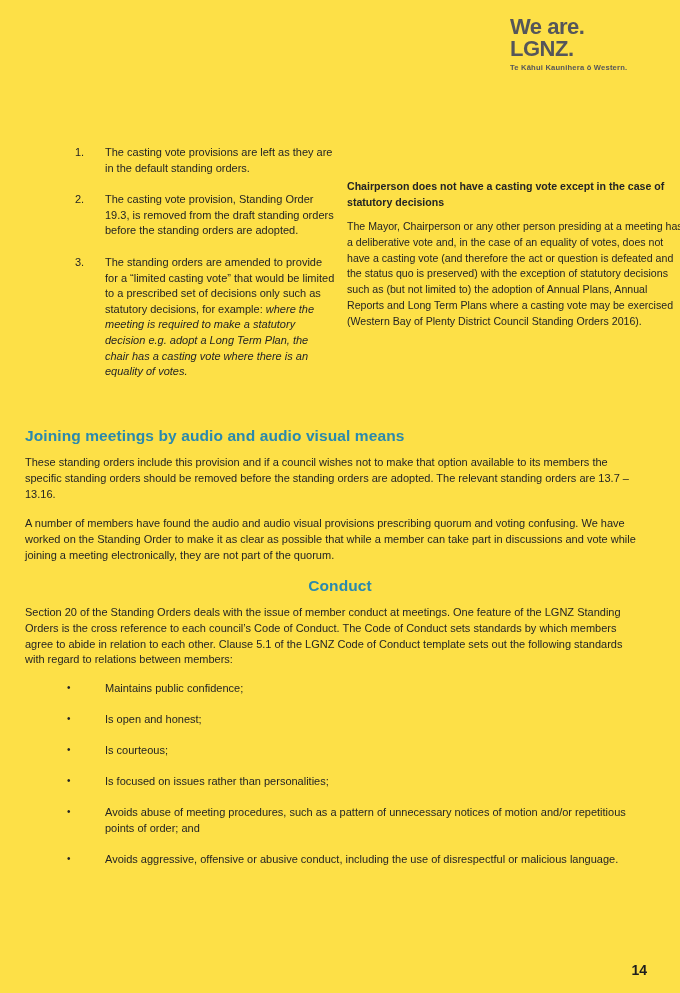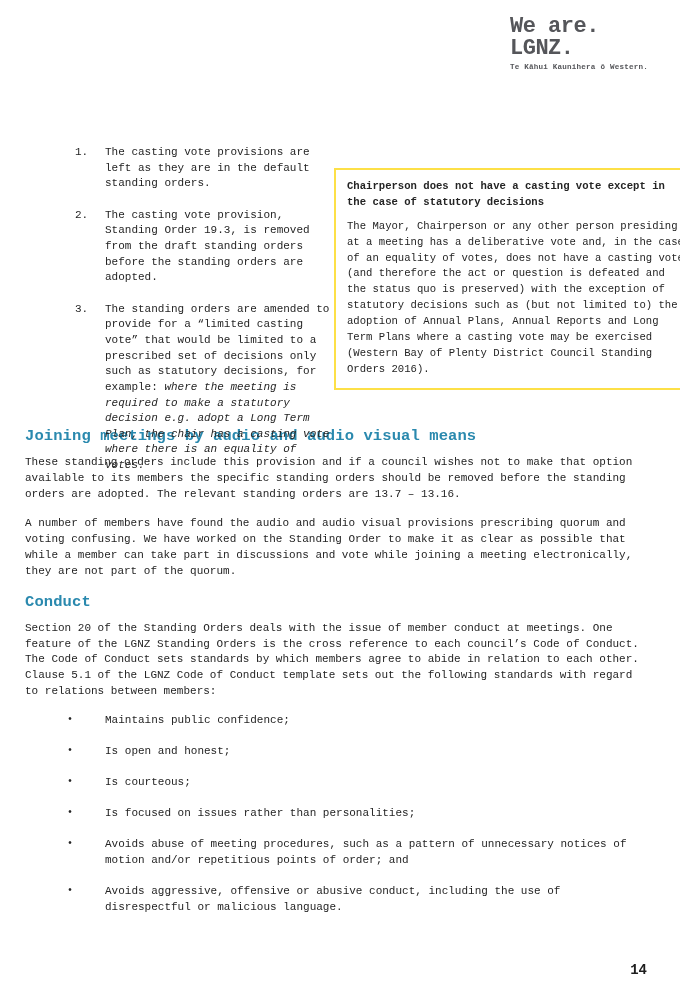--- a/index.html
+++ b/index.html
@@ -1,22 +1,22 @@
 <!DOCTYPE html>
 <html><head>
 <meta charset="utf-8">
 <style>
   * { box-sizing: border-box; }
   html, body { margin: 0; padding: 0; background: #6e6e6e; }
   .page {
     position: relative;
     width: 680px;
     height: 993px;
-    background: #ffffff;
-    font-family: Liberation Mono, monospace;
+    background: #fde047;
+    font-family: Liberation Sans, sans-serif;
     color: #242424;
     overflow: hidden;
   }
   
   .logo {
     position: absolute;
     left: 510px;
     top: 16px;
     color: #55565a;
     line-height: 1;
@@ -62,21 +62,21 @@
   .callout .title { font-weight: bold; margin: 0 0 8px 0; }
   .callout .body { margin: 0; }
   
   h2.section-heading {
     color: #2a89ae;
     font-size: 15.5px;
     font-weight: bold;
     margin: 0 0 10px 0;
     letter-spacing: 0.1px;
   }
-  .heading-gap { margin-top: 6px; }
+  .heading-gap { margin-top: 6px; text-align: center; }
   
   ul.bullets { list-style: none; margin: 4px 0 0 0; padding: 0; }
   ul.bullets li { display: flex; margin: 0 0 15px 0; font-size: 11px; line-height: 1.45; }
   ul.bullets li .marker { flex: 0 0 38px; margin-left: 42px; font-size: 10px; }
   ul.bullets li .btxt { flex: 1; max-width: 530px; }
   
   .page-number {
     position: absolute;
     right: 33px;
     bottom: 15px;

